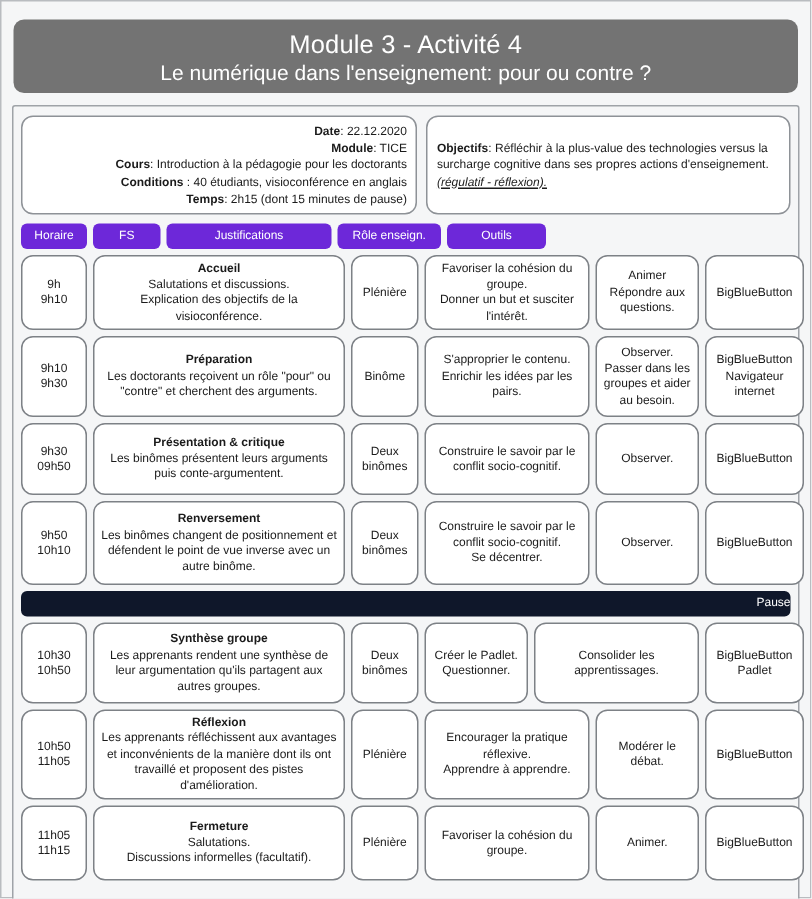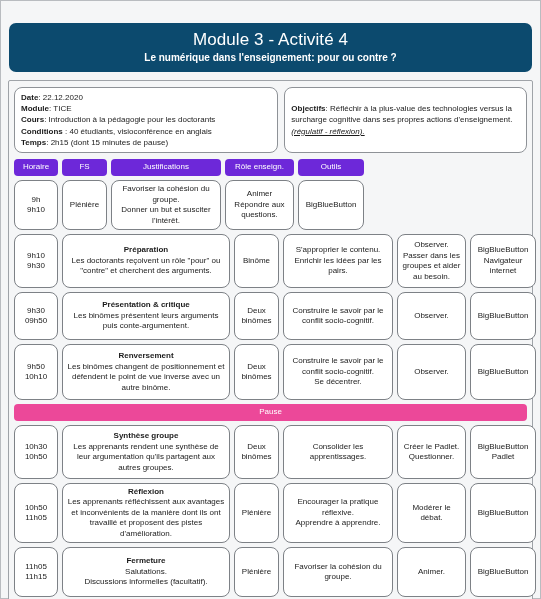--- a/index.html
+++ b/index.html
@@ -17,38 +17,37 @@
     width: 541px;
     height: 599px;
     box-sizing: border-box;
     background: #f5f6f7;
     border: 1px solid #b9bcc0;
     padding: 7px 7px 7px 7px;
     position: relative;
   }
   
   .title-bar {
-    background: #0c4a6e;
+    background: #737373;
     border-radius: 7px;
     color: #ffffff;
     text-align: center;
     padding: 6px 8px 8px 8px;
-    margin: 15px 1px 8px 1px;
+    margin: 5px 1px 8px 1px;
   }
   .title-main {
     font-size: 17px;
     line-height: 21px;
     font-weight: normal;
     letter-spacing: 0.1px;
   }
   .title-sub {
-    font-size: 10px;
+    font-size: 14px;
     line-height: 12px;
     margin-top: 2px;
-    font-weight: bold;
   }
   
   .panel {
     border: 1px solid #9fa3a8;
     background: #f5f6f7;
     border-radius: 2px;
     padding: 6px 5px 6px 5px;
     height: 540px;
     box-sizing: border-box;
   }
@@ -71,21 +70,21 @@
   .info-card.left {
     width: 269px;
   }
   .info-card.right {
     width: 247px;
     display: flex;
     align-items: center;
   }
   .info-card b { font-weight: bold; }
   .info-card i { font-style: italic; text-decoration: underline; }
-  .info-line { white-space: normal; }
+  .info-line { white-space: normal; text-align: right; }
   
   .grid-row {
     display: flex;
     gap: 4px;
     margin-bottom: 4px;
     align-items: stretch;
   }
   .c-horaire  { width: 44px;  flex: 0 0 44px; }
   .c-deroul   { width: 168px; flex: 0 0 168px; }
   .c-fs       { width: 45px;  flex: 0 0 45px; }
@@ -114,24 +113,24 @@
     text-align: center;
     display: flex;
     flex-direction: column;
     align-items: center;
     justify-content: center;
     padding: 3px 4px;
   }
   .cell .t { font-weight: bold; }
   .cell .line { display: block; }
   .pause-bar {
-    background: #ec4899;
+    background: #0f172a;
     color: #ffffff;
     border-radius: 4px;
-    text-align: center;
+    text-align: right;
     font-size: 8px;
     line-height: 12px;
     padding: 2px 0 3px 0;
     margin-bottom: 4px;
     box-sizing: border-box;
     width: 100%;
   }
   .r1 { height: 50px; }
   .r2 { height: 54px; }
   .r3 { height: 48px; }
@@ -175,20 +174,25 @@
       <div class="head-pill c-role">Rôle enseign.</div>
       <div class="head-pill c-outils">Outils</div>
     </div>
 
     <div id="rows-container">
         <div class="grid-row r1">
           <div class="cell c-horaire r1">
             <span class="line">9h</span>
             <span class="line">9h10</span>
           </div>
+          <div class="cell c-deroul r1">
+            <span class="t line">Accueil</span>
+            <span class="line">Salutations et discussions.</span>
+            <span class="line">Explication des objectifs de la visioconférence.</span>
+          </div>
           <div class="cell c-fs r1">
             <span class="line">Plénière</span>
           </div>
           <div class="cell c-just r1">
             <span class="line">Favoriser la cohésion du groupe.</span>
             <span class="line">Donner un but et susciter l'intérêt.</span>
           </div>
           <div class="cell c-role r1">
             <span class="line">Animer</span>
             <span class="line">Répondre aux questions.</span>
@@ -276,26 +280,26 @@
             <span class="line">10h50</span>
           </div>
           <div class="cell c-deroul r5">
             <span class="t line">Synthèse groupe</span>
             <span class="line">Les apprenants rendent une synthèse de leur argumentation qu'ils partagent aux autres groupes.</span>
           </div>
           <div class="cell c-fs r5">
             <span class="line">Deux</span>
             <span class="line">binômes</span>
           </div>
-          <div class="cell c-just r5">
-            <span class="line">Consolider les apprentissages.</span>
-          </div>
           <div class="cell c-role r5">
             <span class="line">Créer le Padlet.</span>
             <span class="line">Questionner.</span>
+          </div>
+          <div class="cell c-just r5">
+            <span class="line">Consolider les apprentissages.</span>
           </div>
           <div class="cell c-outils r5">
             <span class="line">BigBlueButton</span>
             <span class="line">Padlet</span>
           </div>
         </div>
         <div class="grid-row r6">
           <div class="cell c-horaire r6">
             <span class="line">10h50</span>
             <span class="line">11h05</span>

